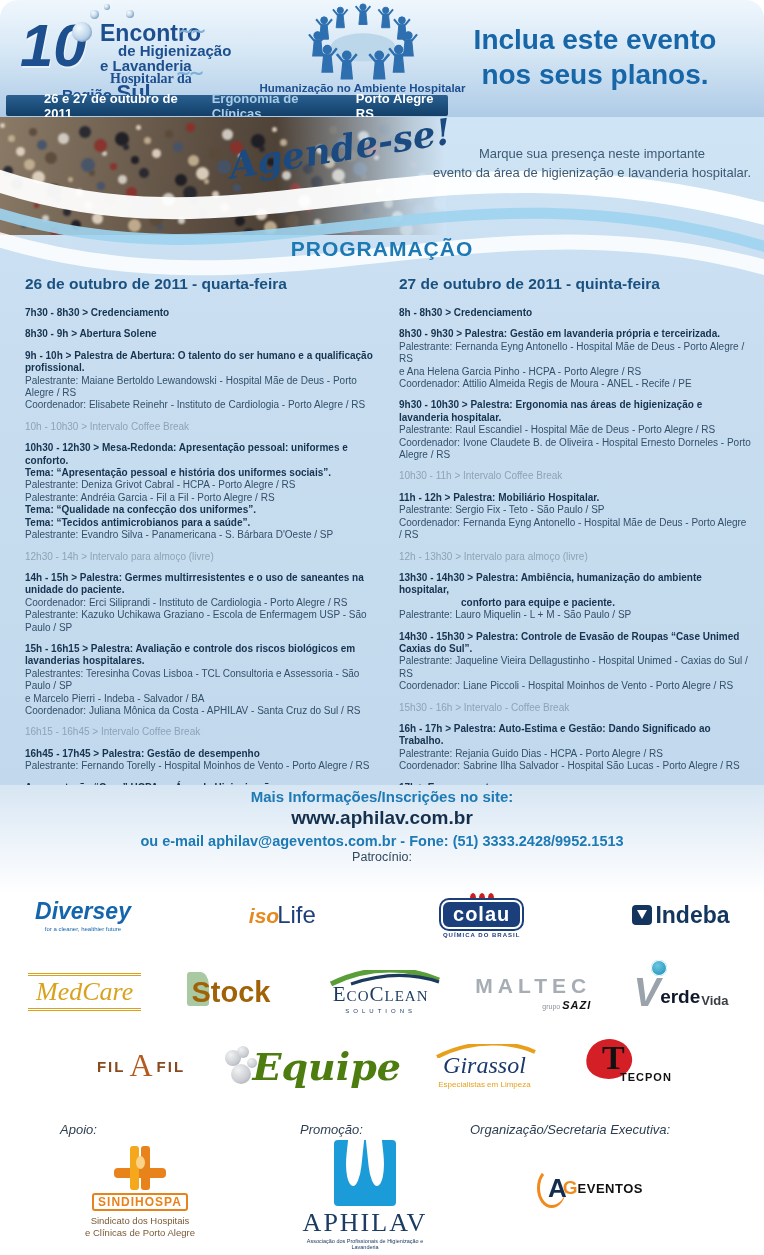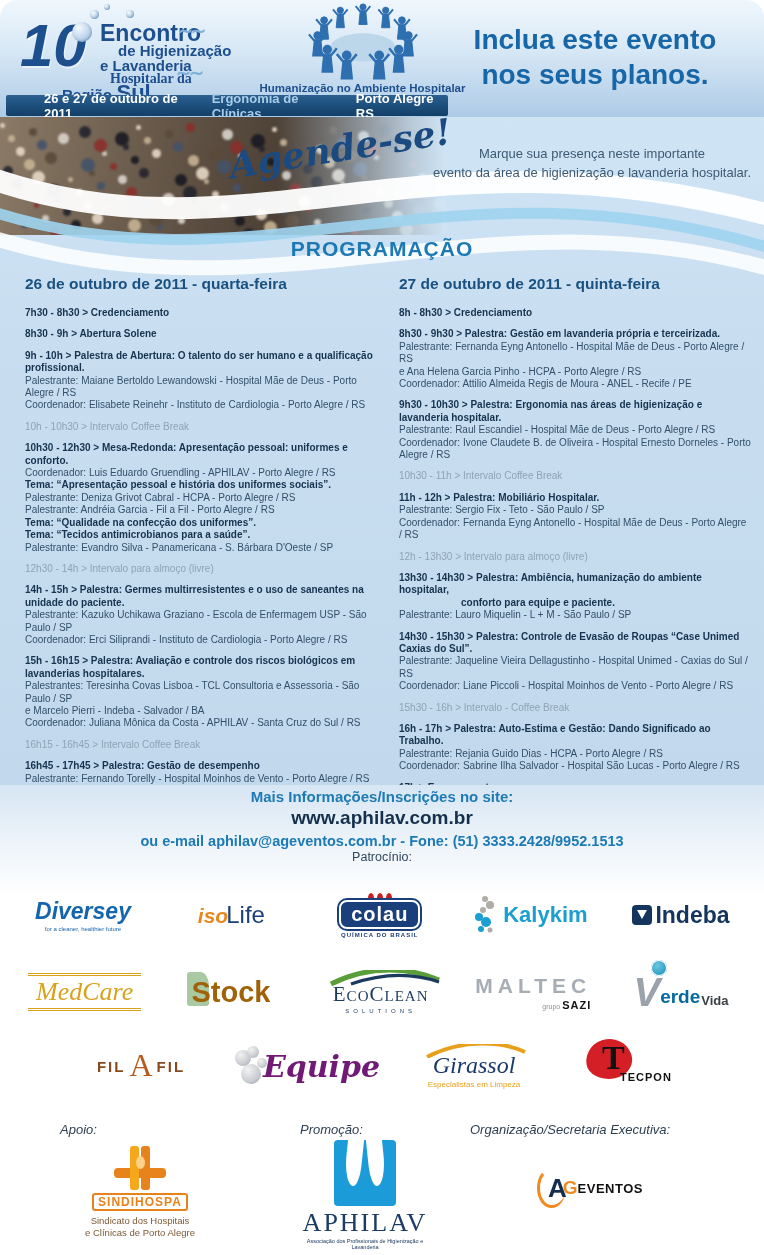--- a/index.html
+++ b/index.html
@@ -109,37 +109,37 @@
   .lg-stock{position:relative;}
   .lg-stock .leaf{position:absolute;left:-4px;top:-4px;width:22px;height:34px;background:#a9c9a2;
         border-radius:3px 40% 3px 3px;}
   .lg-stock .nm{position:relative;font-size:29px;font-weight:bold;color:#a16207;}
   .lg-eco .arc{width:120px;height:16px;margin-bottom:-4px;}
   .lg-eco .nm{font-family:"Liberation Serif",serif;font-variant:small-caps;font-size:21px;
         color:#1b3a5e;letter-spacing:1px;}
   .lg-eco .sub{font-size:6px;letter-spacing:4px;color:#1b3a5e;margin-top:1px;}
   .lg-maltec .nm{font-size:21px;font-weight:bold;color:#a6adb5;letter-spacing:5px;}
   .lg-maltec .grp{align-self:flex-end;font-size:7px;color:#8a9098;margin-top:1px;}
-  .lg-maltec .grp b{font-size:11px;color:#111;letter-spacing:1px;}
+  .lg-maltec .grp b{font-size:11px;color:#111;font-style:italic;letter-spacing:1px;}
   .lg-verde{display:flex;align-items:flex-end;position:relative;}
   .lg-verde .globe{position:absolute;left:18px;top:-16px;width:16px;height:16px;border-radius:50%;
         background:radial-gradient(circle at 40% 35%,#6fc6de 0%,#2a9cc4 70%);
         box-shadow:inset 0 0 0 1px #fff;}
   .lg-verde .v{font-size:40px;font-weight:bold;color:#9aa2ab;line-height:.8;font-style:italic;}
-  .lg-verde .nm{font-size:19px;font-weight:bold;color:#0369a1;}
+  .lg-verde .nm{font-size:19px;font-weight:bold;color:#0f172a;}
   .lg-verde .nm2{font-size:13px;font-weight:bold;color:#3a3f44;margin-left:1px;}
   .lg-fil{display:flex;align-items:center;gap:4px;}
   .lg-fil .f{font-size:15px;font-weight:bold;letter-spacing:2px;color:#8a4a1f;}
   .lg-fil .a{font-family:"Liberation Serif",serif;font-size:32px;color:#b55a1e;line-height:.8;}
   .lg-equipe{display:flex;align-items:center;}
   .lg-equipe .bubbles{position:relative;width:34px;height:40px;}
   .lg-equipe .bubbles i{position:absolute;border-radius:50%;
         background:radial-gradient(circle at 35% 30%,#f2f2f2 0%,#c9ccd1 60%,#9aa0a8 100%);}
   .lg-equipe .nm{font-family:"DejaVu Serif",serif;font-style:italic;font-weight:bold;
-        font-size:30px;color:#701a75;margin-left:-6px;}
+        font-size:38px;color:#4d7c0f;margin-left:-6px;}
   .lg-girassol .arc{width:110px;height:14px;margin-bottom:-6px;}
   .lg-girassol .nm{font-family:"Liberation Serif",serif;font-style:italic;font-size:24px;color:#1b3a6b;}
   .lg-girassol .sub{font-size:8px;color:#e8a01c;margin-top:1px;}
   .lg-tecpon{position:relative;width:110px;height:54px;}
   .lg-tecpon .blob{position:absolute;left:18px;top:0;width:46px;height:40px;background:#d41f26;
         border-radius:50% 50% 46% 54%/55% 55% 45% 45%;transform:rotate(-8deg);}
   .lg-tecpon .t{position:absolute;left:34px;top:2px;font-family:"Liberation Serif",serif;
         font-size:34px;font-weight:bold;color:#111;line-height:1;}
   .lg-tecpon .nm{position:absolute;left:52px;top:32px;font-size:11px;font-weight:bold;
         letter-spacing:1px;color:#111;}
@@ -422,35 +422,34 @@
           <div class="prog-item">
             <div class="pl pl-b">9h - 10h &gt; Palestra de Abertura: O talento do ser humano e a qualificação profissional.</div>
             <div class="pl pl-n">Palestrante: Maiane Bertoldo Lewandowski - Hospital Mãe de Deus - Porto Alegre / RS</div>
             <div class="pl pl-n">Coordenador: Elisabete Reinehr - Instituto de Cardiologia - Porto Alegre / RS</div>
           </div>
           <div class="prog-item">
             <div class="pl pl-m">10h - 10h30 &gt; Intervalo   Coffee Break</div>
           </div>
           <div class="prog-item">
             <div class="pl pl-b">10h30 - 12h30 &gt; Mesa-Redonda: Apresentação pessoal: uniformes e conforto.</div>
-            <div class="pl pl-n">Coordenador: Luis Eduardo Gruendling - APHILAV - Porto Alegre / RS</div>
             <div class="pl pl-b">Tema: “Apresentação pessoal e história dos uniformes sociais”.</div>
             <div class="pl pl-n">Palestrante: Deniza Grivot Cabral - HCPA - Porto Alegre / RS</div>
             <div class="pl pl-n">Palestrante: Andréia Garcia - Fil a Fil - Porto Alegre / RS</div>
             <div class="pl pl-b">Tema: “Qualidade na confecção dos uniformes”.</div>
             <div class="pl pl-b">Tema: “Tecidos antimicrobianos para a saúde”.</div>
             <div class="pl pl-n">Palestrante: Evandro Silva - Panamericana - S. Bárbara D'Oeste / SP</div>
           </div>
           <div class="prog-item">
             <div class="pl pl-m">12h30 - 14h &gt; Intervalo para almoço (livre)</div>
           </div>
           <div class="prog-item">
             <div class="pl pl-b">14h - 15h &gt; Palestra: Germes multirresistentes e o uso de saneantes na unidade do paciente.</div>
+            <div class="pl pl-n">Coordenador: Erci Siliprandi - Instituto de Cardiologia - Porto Alegre / RS</div>
             <div class="pl pl-n">Palestrante: Kazuko Uchikawa Graziano - Escola de Enfermagem USP - São Paulo / SP</div>
-            <div class="pl pl-n">Coordenador: Erci Siliprandi - Instituto de Cardiologia - Porto Alegre / RS</div>
           </div>
           <div class="prog-item">
             <div class="pl pl-b">15h - 16h15 &gt; Palestra: Avaliação e controle dos riscos biológicos em lavanderias hospitalares.</div>
             <div class="pl pl-n">Palestrantes: Teresinha Covas Lisboa - TCL Consultoria e Assessoria - São Paulo / SP</div>
             <div class="pl pl-n">e Marcelo Pierri - Indeba - Salvador / BA</div>
             <div class="pl pl-n">Coordenador: Juliana Mônica da Costa - APHILAV - Santa Cruz do Sul / RS</div>
           </div>
           <div class="prog-item">
             <div class="pl pl-m">16h15 - 16h45 &gt; Intervalo   Coffee Break</div>
           </div>
@@ -539,34 +538,20 @@
       </div>
     </div>
     <div class="slot lg-colau">
       <div class="drops">
           <span class="drop"></span>
           <span class="drop"></span>
           <span class="drop"></span>
         </div>
       <span class="box">colau</span>
       <span class="sub">QUÍMICA DO BRASIL</span>
-    </div>
-    <div class="slot">
-      <div class="lg-kaly">
-        <svg width="24" height="40" viewBox="0 0 24 40">
-          <circle cx="12" cy="4" r="3" fill="#b0aca6"></circle>
-            <circle cx="17" cy="10" r="4" fill="#b0aca6"></circle>
-          <circle cx="10" cy="15" r="3" fill="#b0aca6"></circle>
-            <circle cx="6" cy="22" r="4" fill="#1a9fd0"></circle>
-          <circle cx="13" cy="27" r="5" fill="#1a9fd0"></circle>
-            <circle cx="8" cy="34" r="3" fill="#1a9fd0"></circle>
-          <circle cx="17" cy="35" r="2.5" fill="#b0aca6"></circle>
-        </svg>
-        <span class="nm">Kalykim</span>
-      </div>
     </div>
     <div class="slot">
       <div class="lg-indeba">
         <span class="ic"></span>
         <span class="nm">Indeba</span>
       </div>
     </div>
   </div>
 
   <div class="srow srow2">

